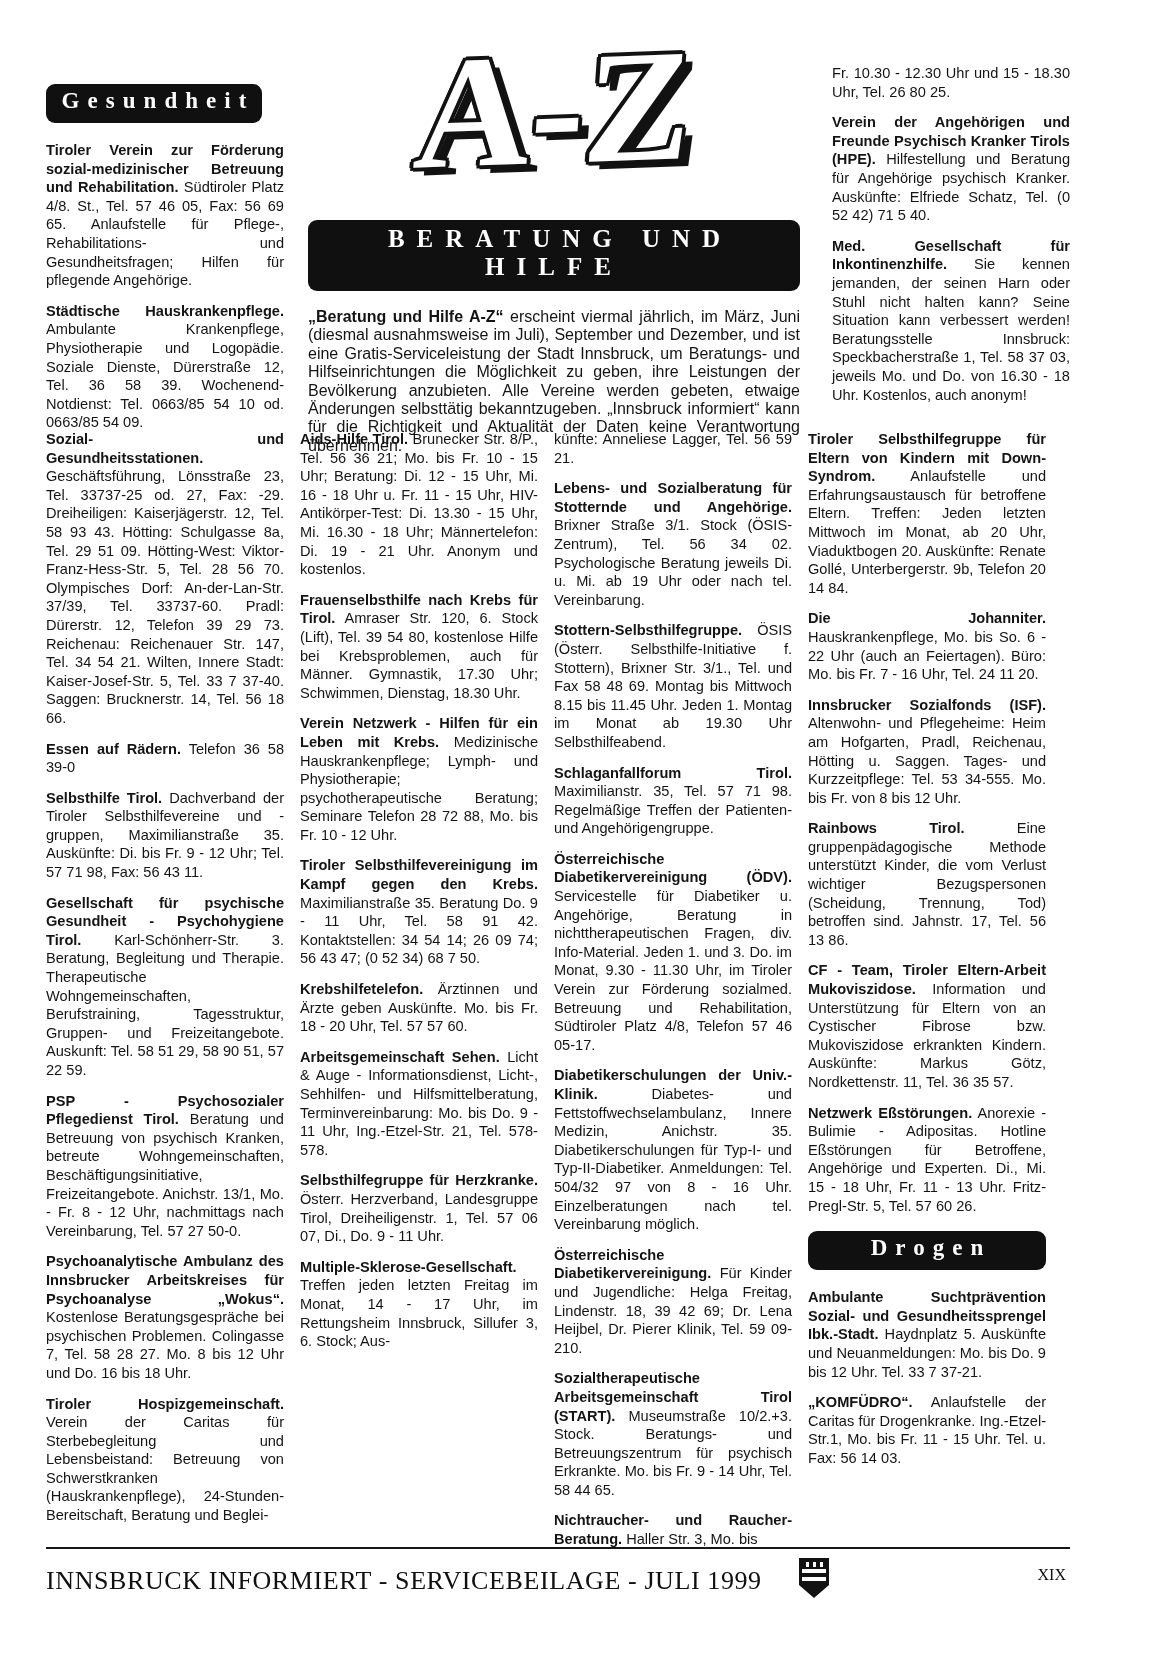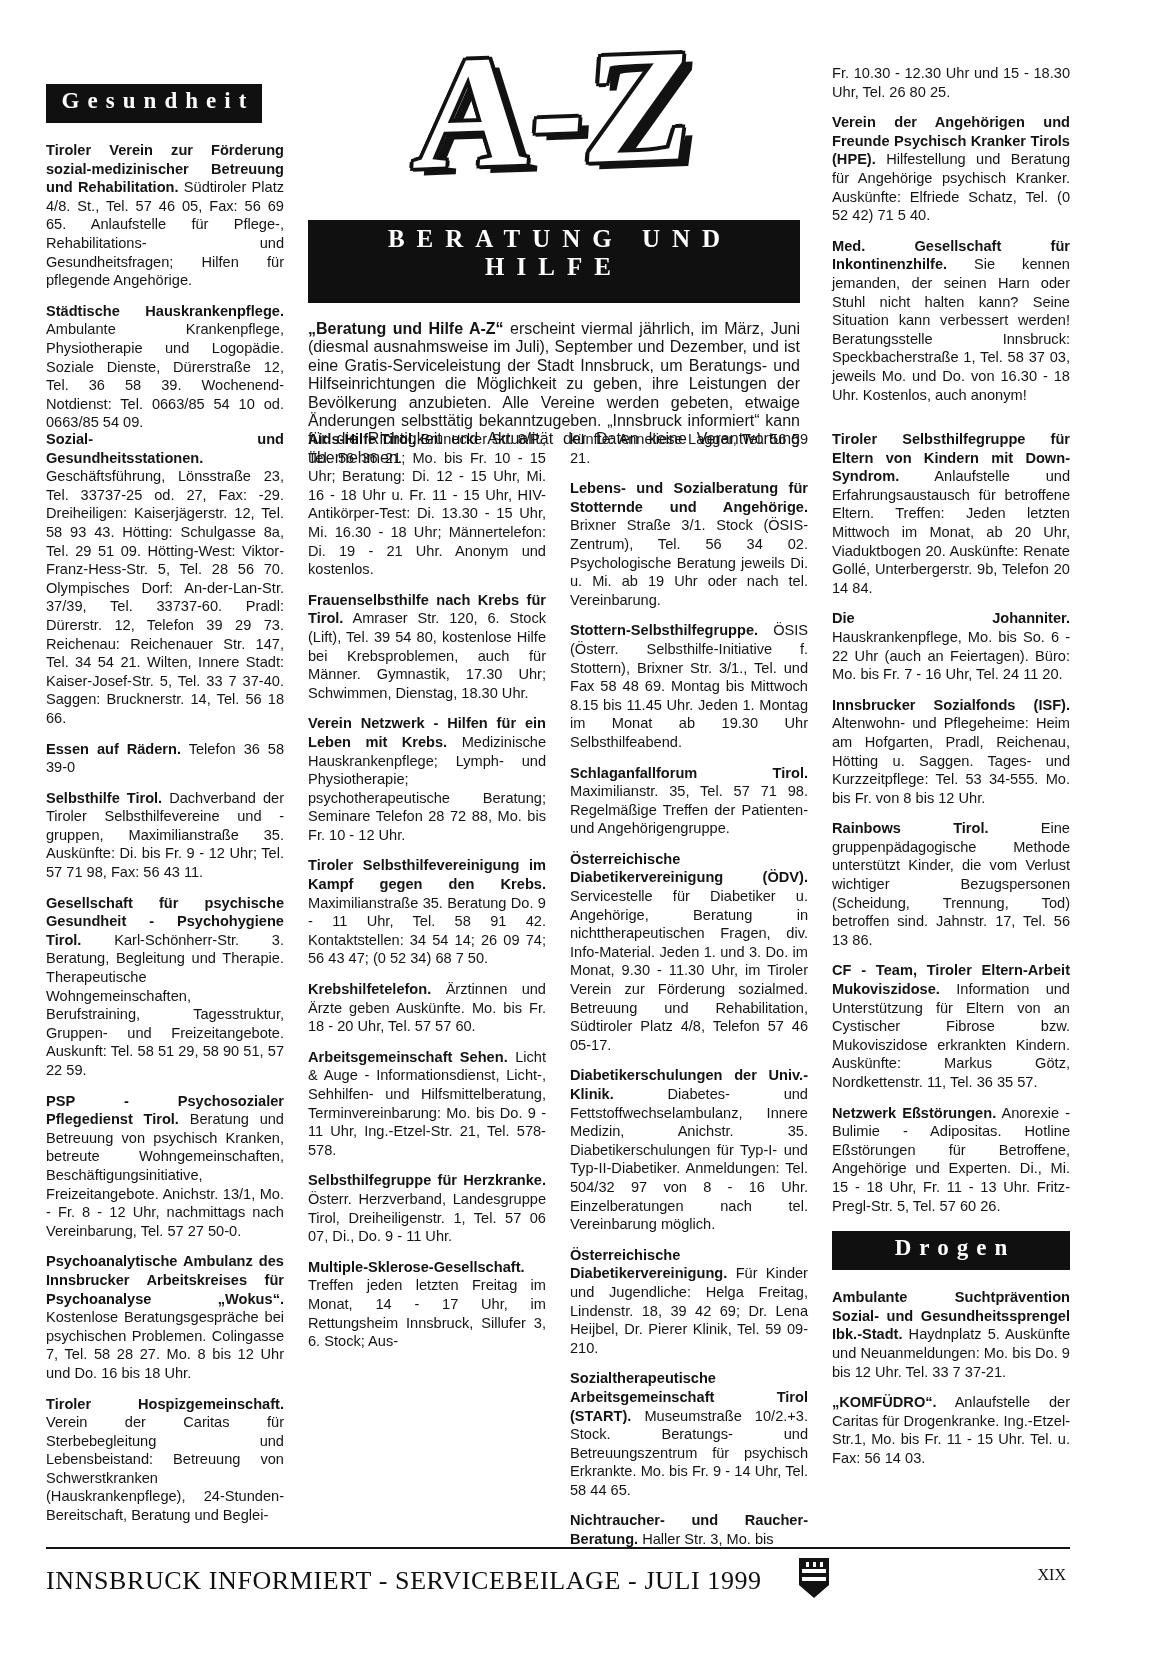--- a/index.html
+++ b/index.html
@@ -8,38 +8,38 @@
     position:relative;width:1171px;height:1654px;margin:0 auto;
     background:#ffffff;color:#141414;
     font-family:"Liberation Sans",sans-serif;overflow:hidden;
   }
   .entry{font-size:14.6px;line-height:18.6px;text-align:justify;margin:0 0 12px 0;}
   .entry b{font-weight:bold;}
   .section-banner{
     background:#101010;color:#ffffff;
     font-family:"Liberation Serif",serif;font-weight:700;
     font-size:23px;letter-spacing:0.35em;text-indent:0.35em;
-    text-align:center;padding:4px 0 9px;
+    text-align:center;padding:4px 0 9px;border-radius:9px;
   }
   .top-left{position:absolute;left:46px;top:84px;width:238px;}
   .gesundheit-banner{width:216px;margin-bottom:18px;}
   .top-center{position:absolute;left:308px;top:6px;width:492px;}
   .logo-wrap{height:206px;display:flex;align-items:center;justify-content:center;}
   .az-text{
     font-family:"Liberation Serif",serif;font-weight:700;font-size:160px;line-height:1;
     color:#ffffff;transform:skewX(-6deg) rotate(-2deg);display:inline-block;
     text-shadow:
       -3px -3px 0 #121212, 3px -3px 0 #121212, -3px 3px 0 #121212, 3px 3px 0 #121212,
       -4px 0 0 #121212, 4px 0 0 #121212, 0 -4px 0 #121212, 0 4px 0 #121212,
       11px 8px 0 #121212;
   }
-  .banner-beratung{font-size:25px;letter-spacing:0.48em;text-indent:0.48em;padding:5px 0 22px;margin-top:8px;}
+  .banner-beratung{font-size:25px;letter-spacing:0.48em;text-indent:0.48em;padding:5px 0 10px;margin-top:8px;}
   .intro{font-size:16px;line-height:18.4px;text-align:justify;margin:17px 0 4px 0;}
   .top-right{position:absolute;left:832px;top:64px;width:238px;}
-  .main-grid{position:absolute;left:46px;top:430px;width:1024px;display:flex;gap:24px;align-items:flex-start;}
+  .main-grid{position:absolute;left:46px;top:430px;width:1024px;display:flex;gap:16px;align-items:flex-start;}
   .col{flex:0 0 238px;width:238px;}
   .banner-drogen{margin:16px 0 18px;}
   .footer{position:absolute;left:46px;top:1547px;width:1024px;border-top:2px solid #161616;}
   .footer-inner{position:relative;height:56px;padding-top:17px;}
   .footer-title{font-family:"Liberation Serif",serif;font-size:26px;letter-spacing:0.6px;color:#101010;}
   .page-number{position:absolute;right:4px;top:17px;font-family:"Liberation Serif",serif;font-size:16px;color:#101010;}
   .crest{position:absolute;left:752px;top:8px;width:32px;height:42px;}
 </style>
 </head>
 <body>

